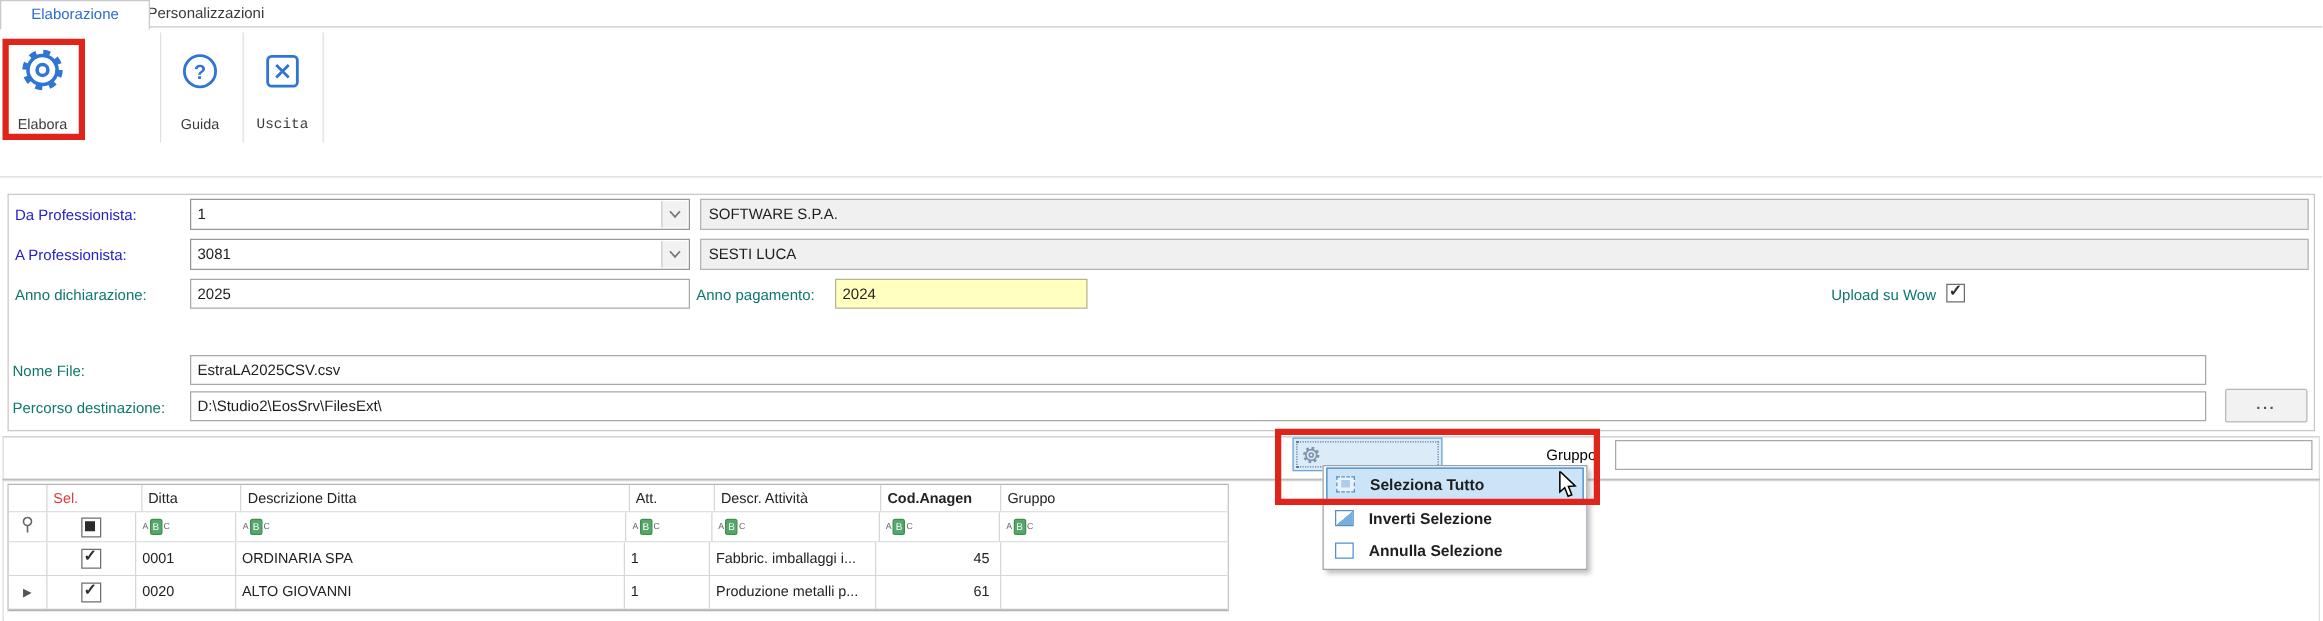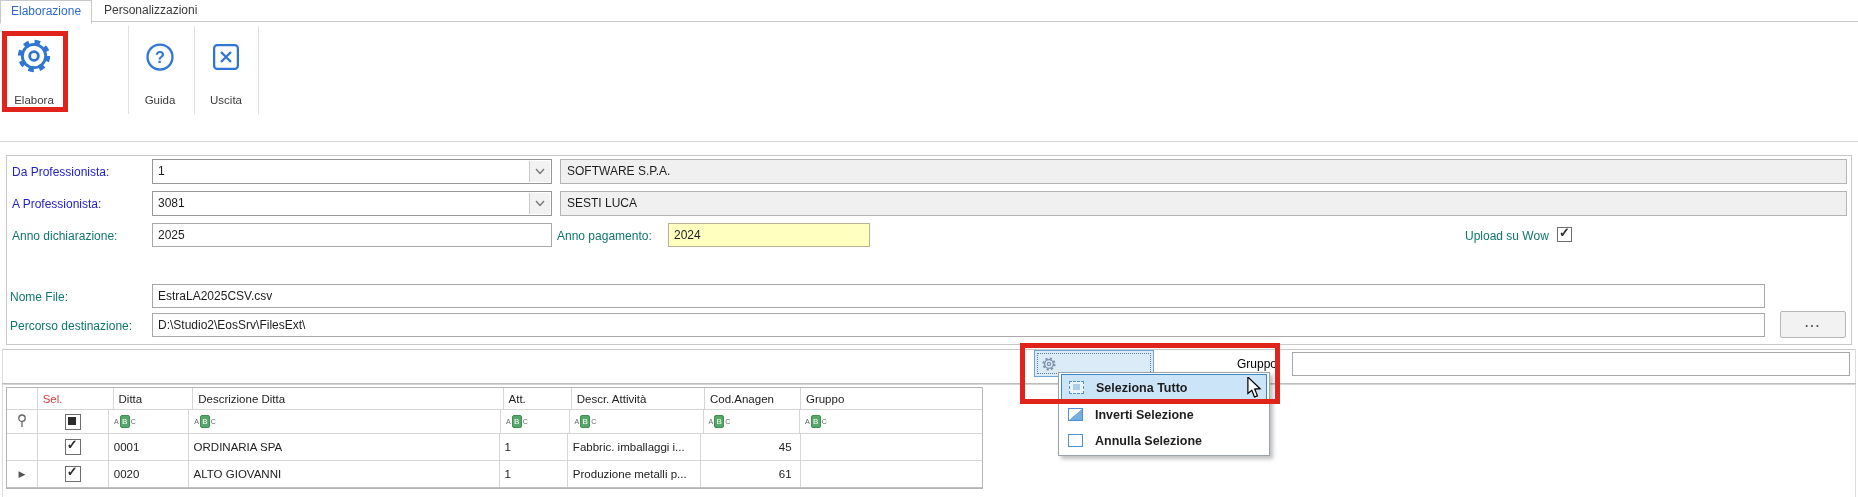--- a/index.html
+++ b/index.html
@@ -5,21 +5,21 @@
   html,body{margin:0;padding:0;}
   body{
     position:relative;width:1858px;height:497px;background:#ffffff;
     font-family:"Liberation Sans",sans-serif;overflow:hidden;color:#222;
   }
   .abs{position:absolute;box-sizing:border-box;}
   .nowrap{white-space:nowrap;}
 
   
   .tabstrip{left:0;top:0;width:1858px;height:22px;border-bottom:1px solid #c9c9c9;background:#fff;}
-  .tab{position:absolute;top:0;height:21px;line-height:21px;font-size:12px;padding:0 10px;}
+  .tab{position:absolute;top:0;height:21px;line-height:21px;font-size:12px;padding:0 24px;}
   .tab.active{left:0;border:1px solid #c9c9c9;border-bottom:1px solid #fff;color:#2e6bcc;background:#fff;height:22px;z-index:3;}
   .tab.inactive{left:94px;color:#3a3a3a;}
 
   
   .toolbar-btn{position:absolute;top:28px;height:84px;text-align:center;cursor:default;}
   .toolbar-btn .lbl{font-size:11.5px;color:#3c3c3c;position:absolute;bottom:6px;left:0;right:0;}
   .toolbar-btn .ic{position:absolute;top:8px;left:50%;transform:translateX(-50%);}
   .vsep{position:absolute;top:26px;width:1px;height:88px;background:#e0e0e0;}
   .toolbar-bottom{left:0;top:141px;width:1858px;height:1px;background:#dadada;}
 
@@ -112,21 +112,21 @@
 <div class="toolbar-btn" style="left:132px;width:56px;">
   <span class="ic" style="top:14px;">
     <svg width="30" height="30" viewBox="0 0 24 24">
       <circle cx="12" cy="12" r="10" fill="none" stroke="#2e75d4" stroke-width="1.8"></circle>
       <text x="12" y="17" text-anchor="middle" font-family="Liberation Sans, sans-serif" font-size="13" font-weight="bold" fill="#2e75d4">?</text>
     </svg>
   </span>
   <span class="lbl">Guida</span>
 </div>
 
-<div class="toolbar-btn" style="left:198px;width:56px;">
+<div class="toolbar-btn" style="left:198px;width:56px;font-family:Liberation Mono, monospace;">
   <span class="ic" style="top:14px;">
     <svg width="30" height="30" viewBox="0 0 24 24">
       <rect x="2.5" y="2.5" width="19" height="19" rx="2.5" fill="none" stroke="#2e75d4" stroke-width="1.8"></rect>
       <path d="M8 8 L16 16 M16 8 L8 16" stroke="#2e75d4" stroke-width="1.8" fill="none"></path>
     </svg>
   </span>
   <span class="lbl">Uscita</span>
 </div>
 
 <div class="vsep" style="left:128px;"></div>
@@ -201,21 +201,21 @@
 
 <div class="abs grid">
 
   <div class="grow hdr">
     <div class="gc" style="width:31px;"></div>
     <div class="gc pad red-text" style="width:73px;">Sel.</div>
     <div class="gc pad" style="width:77px;">Ditta</div>
     <div class="gc pad" style="width:318px;">Descrizione Ditta</div>
     <div class="gc pad" style="width:65px;">Att.</div>
     <div class="gc pad" style="width:133px;">Descr. Attività</div>
-    <div class="gc pad" style="width:94px;">Cod.Anagen</div>
+    <div class="gc pad" style="width:94px;font-weight:bold;">Cod.Anagen</div>
     <div class="gc pad" style="width:184px;">Gruppo</div>
   </div>
 
   <div class="grow frow">
     <div class="gc center" style="width:31px;">
       <span>
         <svg width="10" height="14" viewBox="0 0 10 14">
           <circle cx="5" cy="4.2" r="3.2" fill="none" stroke="#666" stroke-width="1.3"></circle>
           <line x1="5" y1="7.4" x2="5" y2="13" stroke="#666" stroke-width="1.3"></line>
         </svg>

